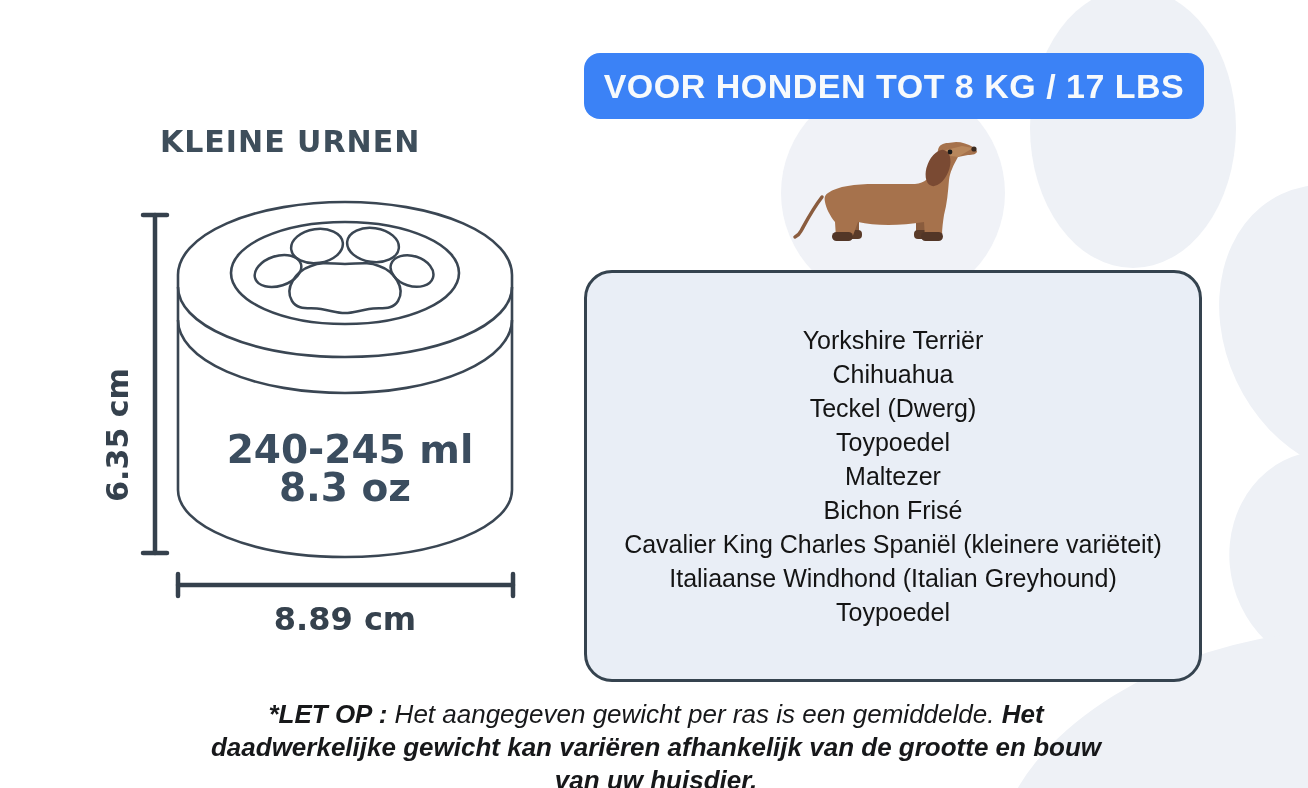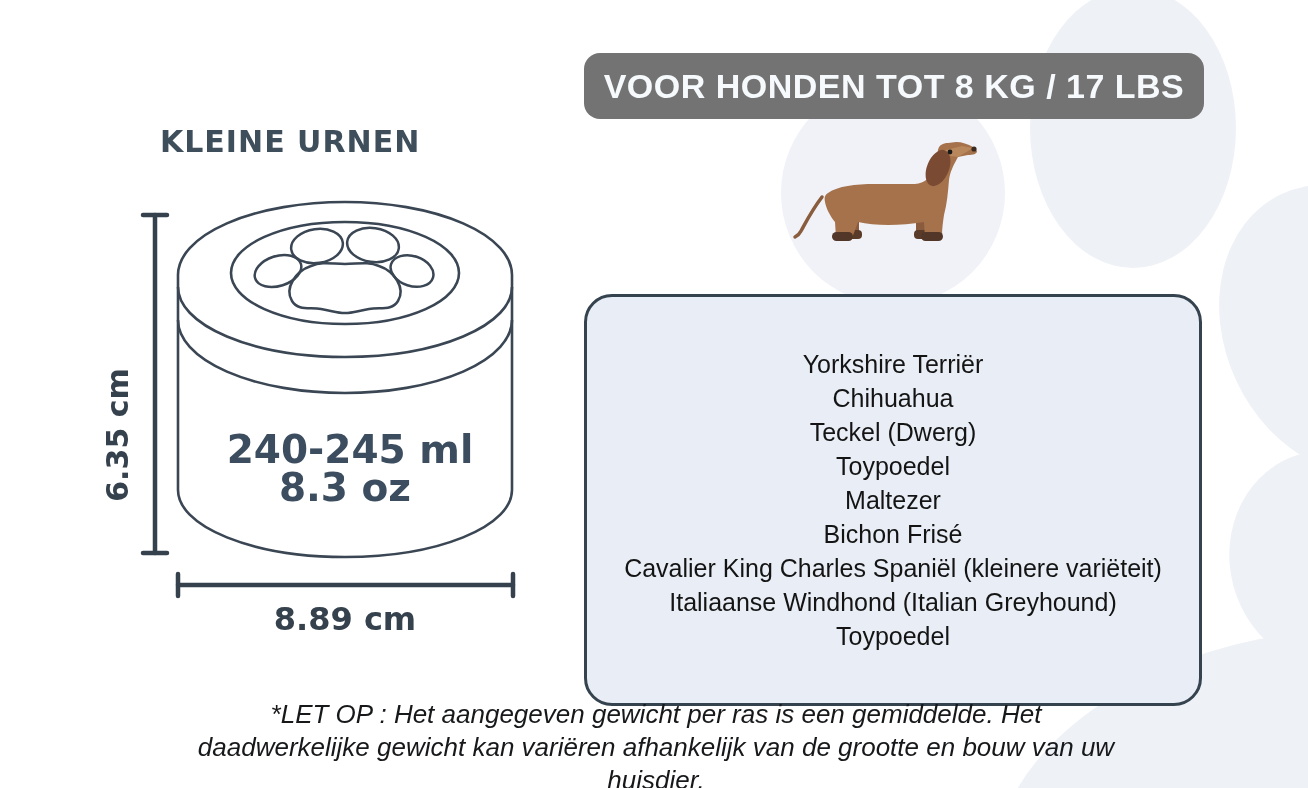--- a/index.html
+++ b/index.html
@@ -4,46 +4,45 @@
 <style>
   html,body{margin:0;padding:0;background:#ffffff;}
   .canvas{
     position:relative;width:1308px;height:788px;background:#ffffff;
     overflow:hidden;font-family:"Liberation Sans",sans-serif;
   }
   svg text{font-family:"DejaVu Sans","Liberation Sans",sans-serif;}
   .bg-svg{position:absolute;left:0;top:0;width:1308px;height:788px;}
   .banner{
     position:absolute;left:584px;top:53px;width:620px;height:66px;
-    background:#737373;border-radius:16px;display:flex;align-items:center;justify-content:center;
+    background:#3b82f6;border-radius:16px;display:flex;align-items:center;justify-content:center;
   }
   .banner span{
     color:#f7fafc;font-size:34px;font-weight:700;letter-spacing:0.5px;white-space:nowrap;
   }
   .urn-title{
     position:absolute;left:160px;top:124px;width:375px;text-align:left;
     font-size:30px;font-weight:700;color:#3e4e5b;letter-spacing:1px;
     font-family:"DejaVu Sans","Liberation Sans",sans-serif;
   }
   .urn-svg{position:absolute;left:95px;top:195px;width:445px;height:445px;}
   .breed-box{
     position:absolute;left:584px;top:270px;width:618px;height:412px;box-sizing:border-box;
     background:#e9eef6;border:3.5px solid #35434f;border-radius:28px;
     display:flex;flex-direction:column;justify-content:center;align-items:center;
     padding:8px 24px;
-    margin-top:24px;
   }
   .breed-item{
     font-size:25px;line-height:34px;color:#141414;text-align:center;width:100%;
   }
   .footnote{
     position:absolute;left:196px;top:698px;width:920px;text-align:center;
     font-style:italic;font-size:26px;line-height:33px;color:#17181a;
   }
-  .footnote .fn-bold{font-weight:400;}
+  .footnote .fn-bold{font-weight:700;}
 </style>
 </head>
 <body>
 
 <div class="canvas">
 
   <svg class="bg-svg" viewBox="0 0 1308 788">
     <g fill="#eef1f6">
       <ellipse cx="1133" cy="128" rx="103" ry="140"></ellipse>
       <ellipse cx="1345" cy="330" rx="120" ry="150" transform="rotate(-25 1345 330)"></ellipse>

